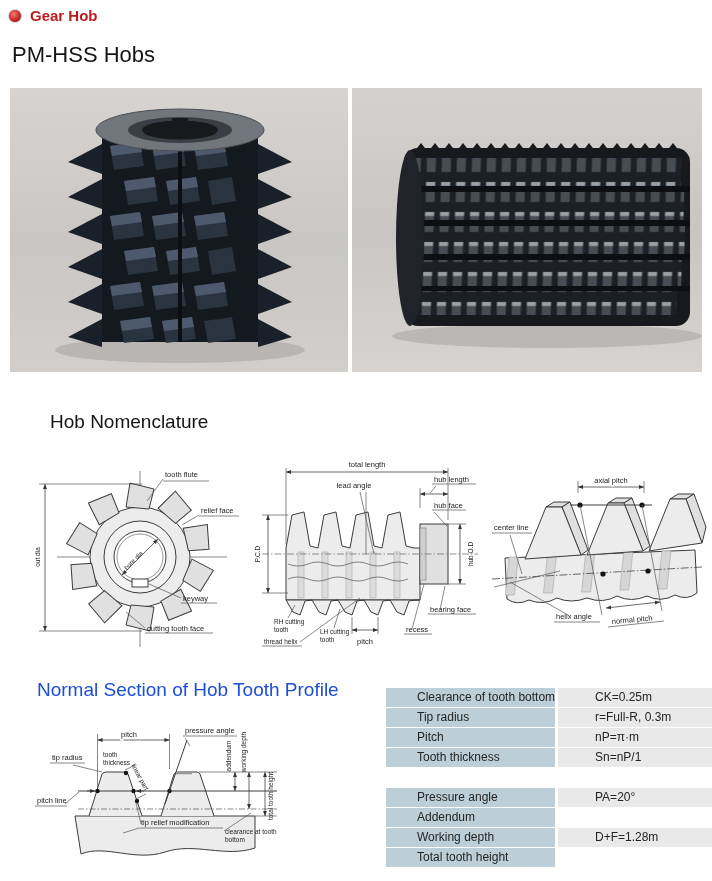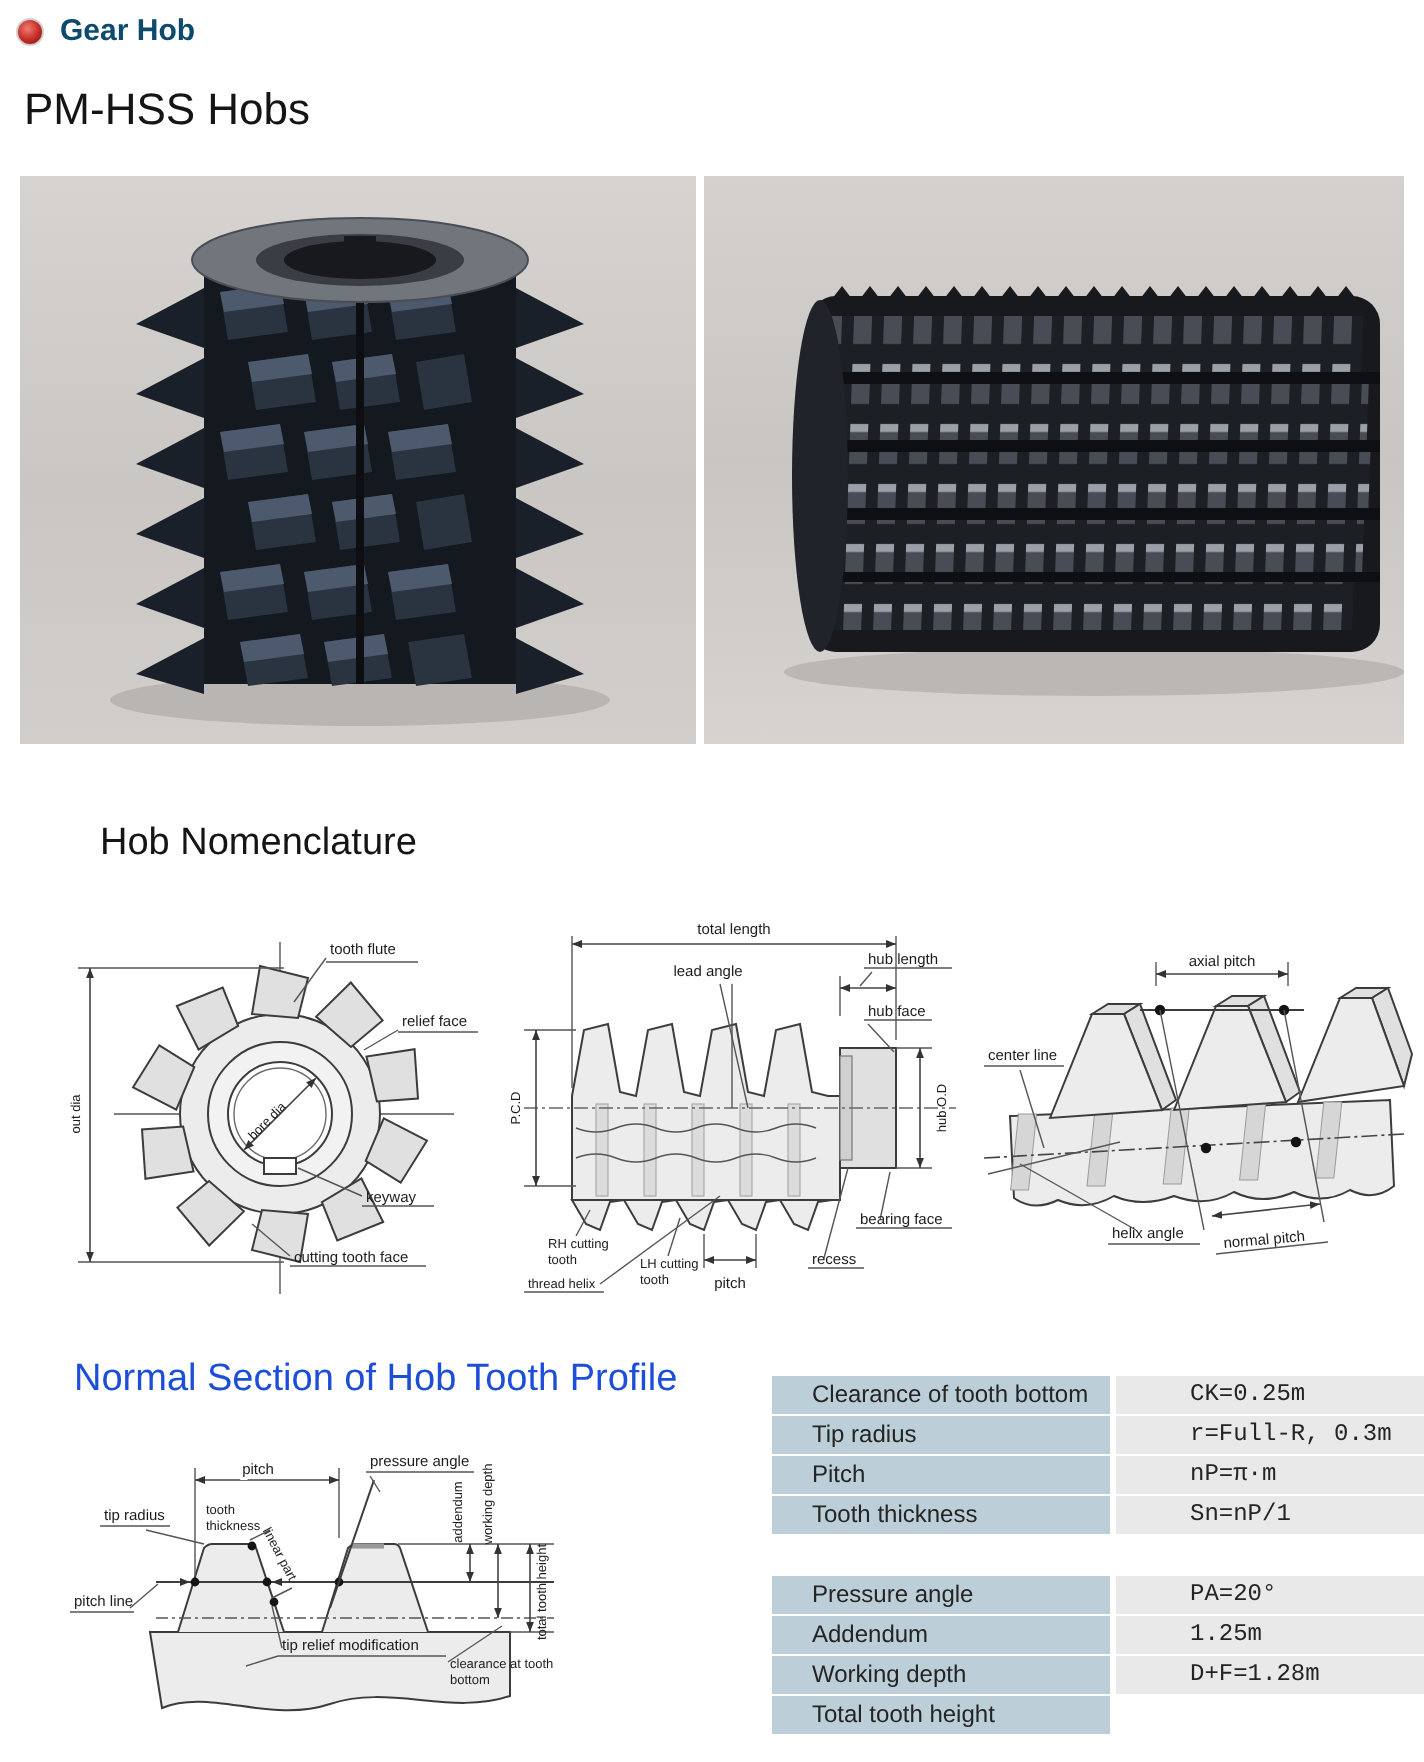--- a/index.html
+++ b/index.html
@@ -4,21 +4,21 @@
 <style>
   html,body{margin:0;padding:0;background:#fff;}
   .page{position:relative;width:712px;height:881px;background:#ffffff;
         font-family:"Liberation Sans",sans-serif;overflow:hidden;color:#1a1a1a;}
 
   
   .topbar{position:absolute;left:8px;top:7px;display:flex;align-items:center;gap:8px;}
   .bullet{width:14px;height:14px;border-radius:50%;
           background:radial-gradient(circle at 40% 36%, #ef7d74 0%, #c62f27 52%, #7e0f0a 100%);
           border:1px solid #cfcfcf;box-sizing:border-box;}
-  .topbar-title{font-size:15px;font-weight:700;color:#0c4a6e;text-align:center;}
+  .topbar-title{font-size:15px;font-weight:700;color:#b91c1c;text-align:center;}
 
   .h-pm{position:absolute;left:12px;top:42px;font-size:22px;font-weight:500;color:#151515;margin:0;}
   .h-nom{position:absolute;left:50px;top:411px;font-size:19px;font-weight:500;color:#151515;margin:0;}
   .h-prof{position:absolute;left:37px;top:679px;font-size:19px;font-weight:400;color:#1d4ed8;margin:0;}
 
   .photo{position:absolute;top:88px;height:284px;}
   .photo svg{display:block;}
   .photo-left{left:10px;width:338px;}
   .photo-right{left:352px;width:350px;}
 
@@ -35,23 +35,23 @@
   .fillp{fill:#ececec;stroke:#3c3c3c;stroke-width:1;}
   .fillp2{fill:#e0e0e0;stroke:#3c3c3c;stroke-width:1;}
   .dlab{font-size:7.5px;fill:#1c1c1c;}
   .dlabs{font-size:6.5px;fill:#1c1c1c;}
   .dot{fill:#141414;}
 
   
   .spec-table{position:absolute;left:385px;top:688px;width:327px;height:180px;}
   .trow{position:absolute;left:0;width:327px;height:19px;}
   .tlabel{position:absolute;left:1px;top:0;width:169px;height:19px;background:#bccfd9;
-          font-size:12px;color:#242424;line-height:19px;padding-left:20px;box-sizing:border-box;white-space:nowrap;}
+          font-size:12px;color:#242424;line-height:19px;padding-left:31px;box-sizing:border-box;white-space:nowrap;}
   .tvalue{position:absolute;left:173px;top:0;width:154px;height:19px;background:#e9e9e9;
-          font-size:12px;color:#242424;line-height:19px;padding-left:37px;box-sizing:border-box;white-space:nowrap;font-family:Liberation Mono, monospace;}
+          font-size:12px;color:#242424;line-height:19px;padding-left:37px;box-sizing:border-box;white-space:nowrap;}
 </style>
 </head>
 <body>
 
 <div class="page">
 
   <svg width="0" height="0" style="position:absolute">
     <defs>
       <marker id="aE" viewBox="0 0 10 10" refX="9" refY="5" markerWidth="7" markerHeight="7" orient="auto">
         <path d="M0,1.5 L9,5 L0,8.5 z" fill="#333"></path>
@@ -459,21 +459,20 @@
     <div class="trow" style="top:60px">
       <div class="tlabel">Tooth thickness</div>
       <div class="tvalue">Sn=nP/1</div>
     </div>
     <div class="trow" style="top:100px">
       <div class="tlabel">Pressure angle</div>
       <div class="tvalue">PA=20°</div>
     </div>
     <div class="trow" style="top:120px">
       <div class="tlabel">Addendum</div>
-      <div class="tvalue">1.25m</div>
     </div>
     <div class="trow" style="top:140px">
       <div class="tlabel">Working depth</div>
       <div class="tvalue">D+F=1.28m</div>
     </div>
     <div class="trow" style="top:160px">
       <div class="tlabel">Total tooth height</div>
     </div>
   </div>
 

